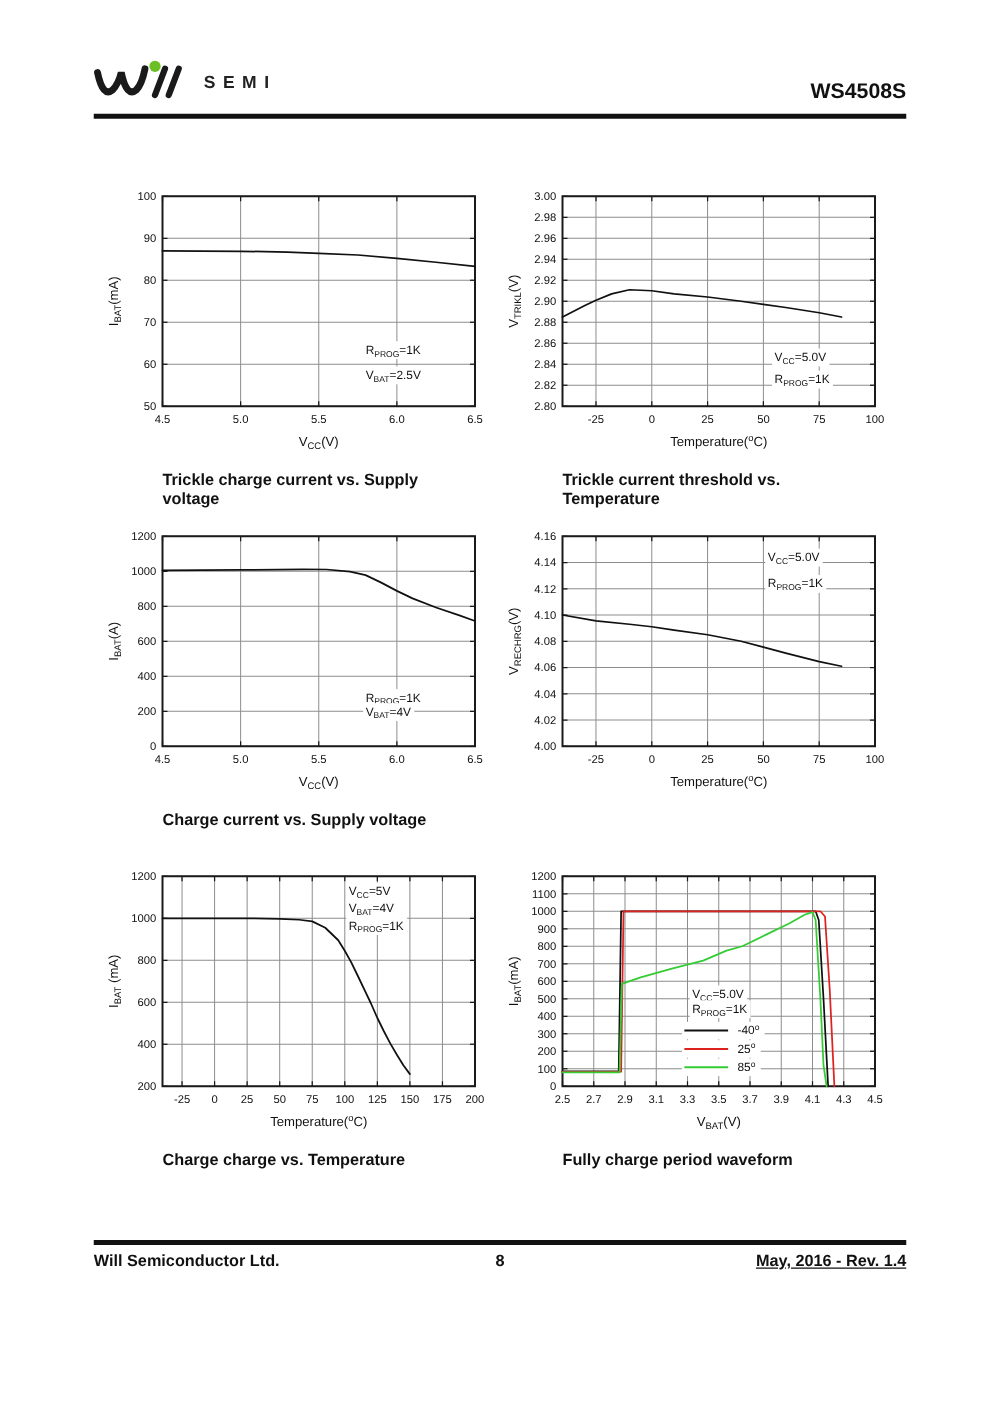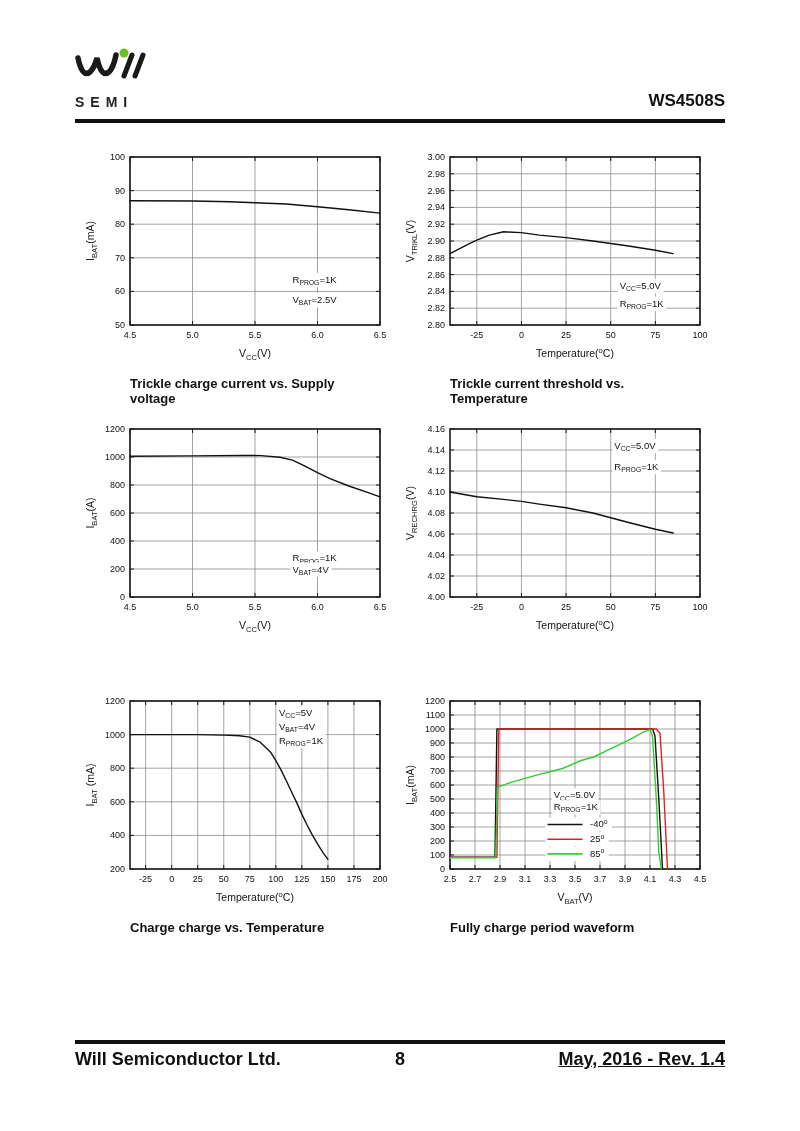--- a/index.html
+++ b/index.html
@@ -8,40 +8,40 @@
     font-family:"Liberation Sans","DejaVu Sans",sans-serif;color:#111;
     overflow:hidden;
   }
   .page{position:absolute;inset:0;}
   
   .header{
     position:absolute;left:75px;top:48px;width:650px;
     display:flex;justify-content:space-between;align-items:flex-end;
     border-bottom:4px solid #111;padding-bottom:7px;
   }
-  .logo{display:flex;align-items:flex-start;gap:10px;flex-direction:column;}
+  .logo{display:flex;align-items:center;gap:10px;}
   .brand-text{
     font-size:14px;font-weight:bold;letter-spacing:6px;color:#222;
     padding-bottom:2px;
   }
   .part-number{font-size:17px;font-weight:bold;padding-bottom:1px;text-align:center;}
   
   .figure{position:absolute;width:320px;}
   .figure svg{display:block;}
   .caption{
     width:250px;margin:4px 0 0 50px;text-align:left;
     font-size:13px;font-weight:bold;color:#111;
   }
   svg{font-family:"Liberation Sans","DejaVu Sans",sans-serif;}
   
   .footer{
-    position:absolute;left:75px;top:1040px;width:650px;
+    position:absolute;left:75px;top:992px;width:650px;
     border-top:4px solid #111;padding-top:5px;
     display:grid;grid-template-columns:1fr auto 1fr;
-    font-size:18px;font-weight:bold;
+    font-size:13px;font-weight:bold;
   }
   .footer .fp{justify-self:center;}
   .footer .fr{justify-self:end;text-decoration:underline;}
 </style>
 </head>
 <body>
 
 <div class="page">
 
   <div class="header">
@@ -260,20 +260,21 @@
           <text x="45" y="41" text-anchor="end" font-size="9" fill="#111">1000</text>
           <text x="45" y="13" text-anchor="end" font-size="9" fill="#111">1200</text>
           <rect x="210.5" y="132.3000030517578" width="48.721923828125" height="14.279998779296875" fill="#ffffff"></rect>
           <text x="212.49999999999997" y="142.3" font-size="9.5" fill="#111"><tspan dy="0.00" font-size="9.5">R</tspan><tspan dy="2.28" font-size="6.8">PROG</tspan><tspan dy="-2.28" font-size="9.5">=1K</tspan></text>
           <rect x="210.5" y="143.5" width="40.893798828125" height="14.279998779296875" fill="#ffffff"></rect>
           <text x="212.49999999999997" y="153.5" font-size="9.5" fill="#111"><tspan dy="0.00" font-size="9.5">V</tspan><tspan dy="2.28" font-size="6.8">BAT</tspan><tspan dy="-2.28" font-size="9.5">=4V</tspan></text>
           <polyline points="50.0,37.3 112.5,36.9 162.5,36.5 181.2,36.6 200.0,38.3 212.5,41.1 225.0,47.1 237.5,53.7 250.0,59.7 268.8,67.0 287.5,73.3 300.0,77.8" fill="none" stroke="#111111" stroke-width="1.4" stroke-linejoin="round" stroke-linecap="round"></polyline>
           <text x="175" y="210" text-anchor="middle" font-size="10.5" fill="#111"><tspan dy="0.00" font-size="10.5">V</tspan><tspan dy="2.52" font-size="7.6">CC</tspan><tspan dy="-2.52" font-size="10.5">(V)</tspan></text>
           <text x="14" y="94" text-anchor="middle" font-size="10.5" fill="#111" transform="rotate(-90 14 94)"><tspan dy="0.00" font-size="10.5">I</tspan><tspan dy="2.52" font-size="7.6">BAT</tspan><tspan dy="-2.52" font-size="10.5">(A)</tspan></text>
         </svg>
+      <figcaption class="caption">Charge current vs. Supply voltage</figcaption>
     </figure>
     <figure class="figure" style="left:400px;top:419px;margin:0;">
       <svg viewBox="0 0 320 225" width="320" height="225">
           <g stroke="#8d8d8d" stroke-width="0.8">
             <line x1="76.78571428571428" y1="10" x2="76.78571428571428" y2="178"></line>
             <line x1="121.42857142857143" y1="10" x2="121.42857142857143" y2="178"></line>
             <line x1="166.07142857142856" y1="10" x2="166.07142857142856" y2="178"></line>
             <line x1="210.71428571428572" y1="10" x2="210.71428571428572" y2="178"></line>
             <line x1="255.35714285714286" y1="10" x2="255.35714285714286" y2="178"></line>
             <line x1="300" y1="10" x2="300" y2="178"></line>

